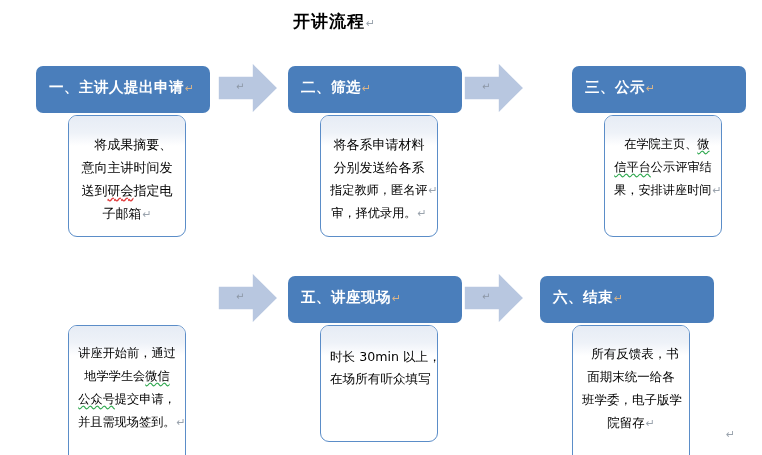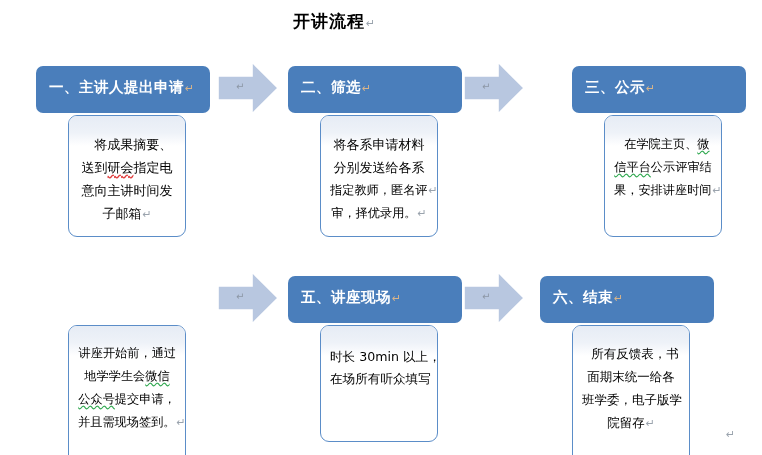--- a/index.html
+++ b/index.html
@@ -139,22 +139,22 @@
   <span>开讲流程</span><span class="pilcrow">↵</span>
 </div>
 
 <div class="stage" style="left:36px; top:66px;">
   <div class="stage-header">
     <div class="stage-header-label"><span>一、主讲人提出申请</span><span class="pilcrow">↵</span></div>
   </div>
   <div class="stage-body">
     <div class="stage-body-text">
       <span class="ln">&nbsp;&nbsp;&nbsp;将成果摘要、</span>
+      <span class="ln">意向主讲时间发</span>
       <span class="ln">送到<span class="sq-red">研会</span>指定电</span>
-      <span class="ln">意向主讲时间发</span>
       <span class="ln">子邮箱<span class="pilcrow">↵</span></span>
     </div>
   </div>
 </div>
 
 <div class="arrow" style="left:218px; top:60px;">
   <svg width="62" height="56" viewBox="0 0 62 56" xmlns="http://www.w3.org/2000/svg">
     <polygon points="0,16 34,16 34,2 60,28 34,54 34,40 0,40" fill="#b8c7e0" stroke="#ffffff" stroke-width="1.6"></polygon>
   </svg>
   <span class="arrow-mark">↵</span>
@@ -190,21 +190,21 @@
       <span class="ln" style="font-size:12.2px;">&nbsp;&nbsp;在学院主页、<span class="sq-green">微</span></span>
       <span class="ln" style="font-size:12.2px;"><span class="sq-green">信平台</span>公示评审结</span>
       <span class="ln" style="font-size:12.2px;">果，安排讲座时间<span class="pilcrow">↵</span></span>
     </div>
   </div>
 </div>
 
 <div class="stage" style="left:36px; top:276px;">
   <div class="stage-body" style="height:140px;">
     <div class="stage-body-text" style="padding-top:16px;">
-      <span class="ln" style="font-size:12.2px;text-align:right;">讲座开始前，通过</span>
+      <span class="ln" style="font-size:12.2px;">讲座开始前，通过</span>
       <span class="ln" style="font-size:12.2px;">地学学生会<span class="sq-green">微信</span></span>
       <span class="ln" style="font-size:12.2px;"><span class="sq-green">公众号</span>提交申请，</span>
       <span class="ln" style="font-size:12.2px;">并且需现场签到。<span class="pilcrow">↵</span></span>
     </div>
   </div>
 </div>
 
 <div class="arrow" style="left:218px; top:270px;">
   <svg width="62" height="56" viewBox="0 0 62 56" xmlns="http://www.w3.org/2000/svg">
     <polygon points="0,16 34,16 34,2 60,28 34,54 34,40 0,40" fill="#b8c7e0" stroke="#ffffff" stroke-width="1.6"></polygon>

